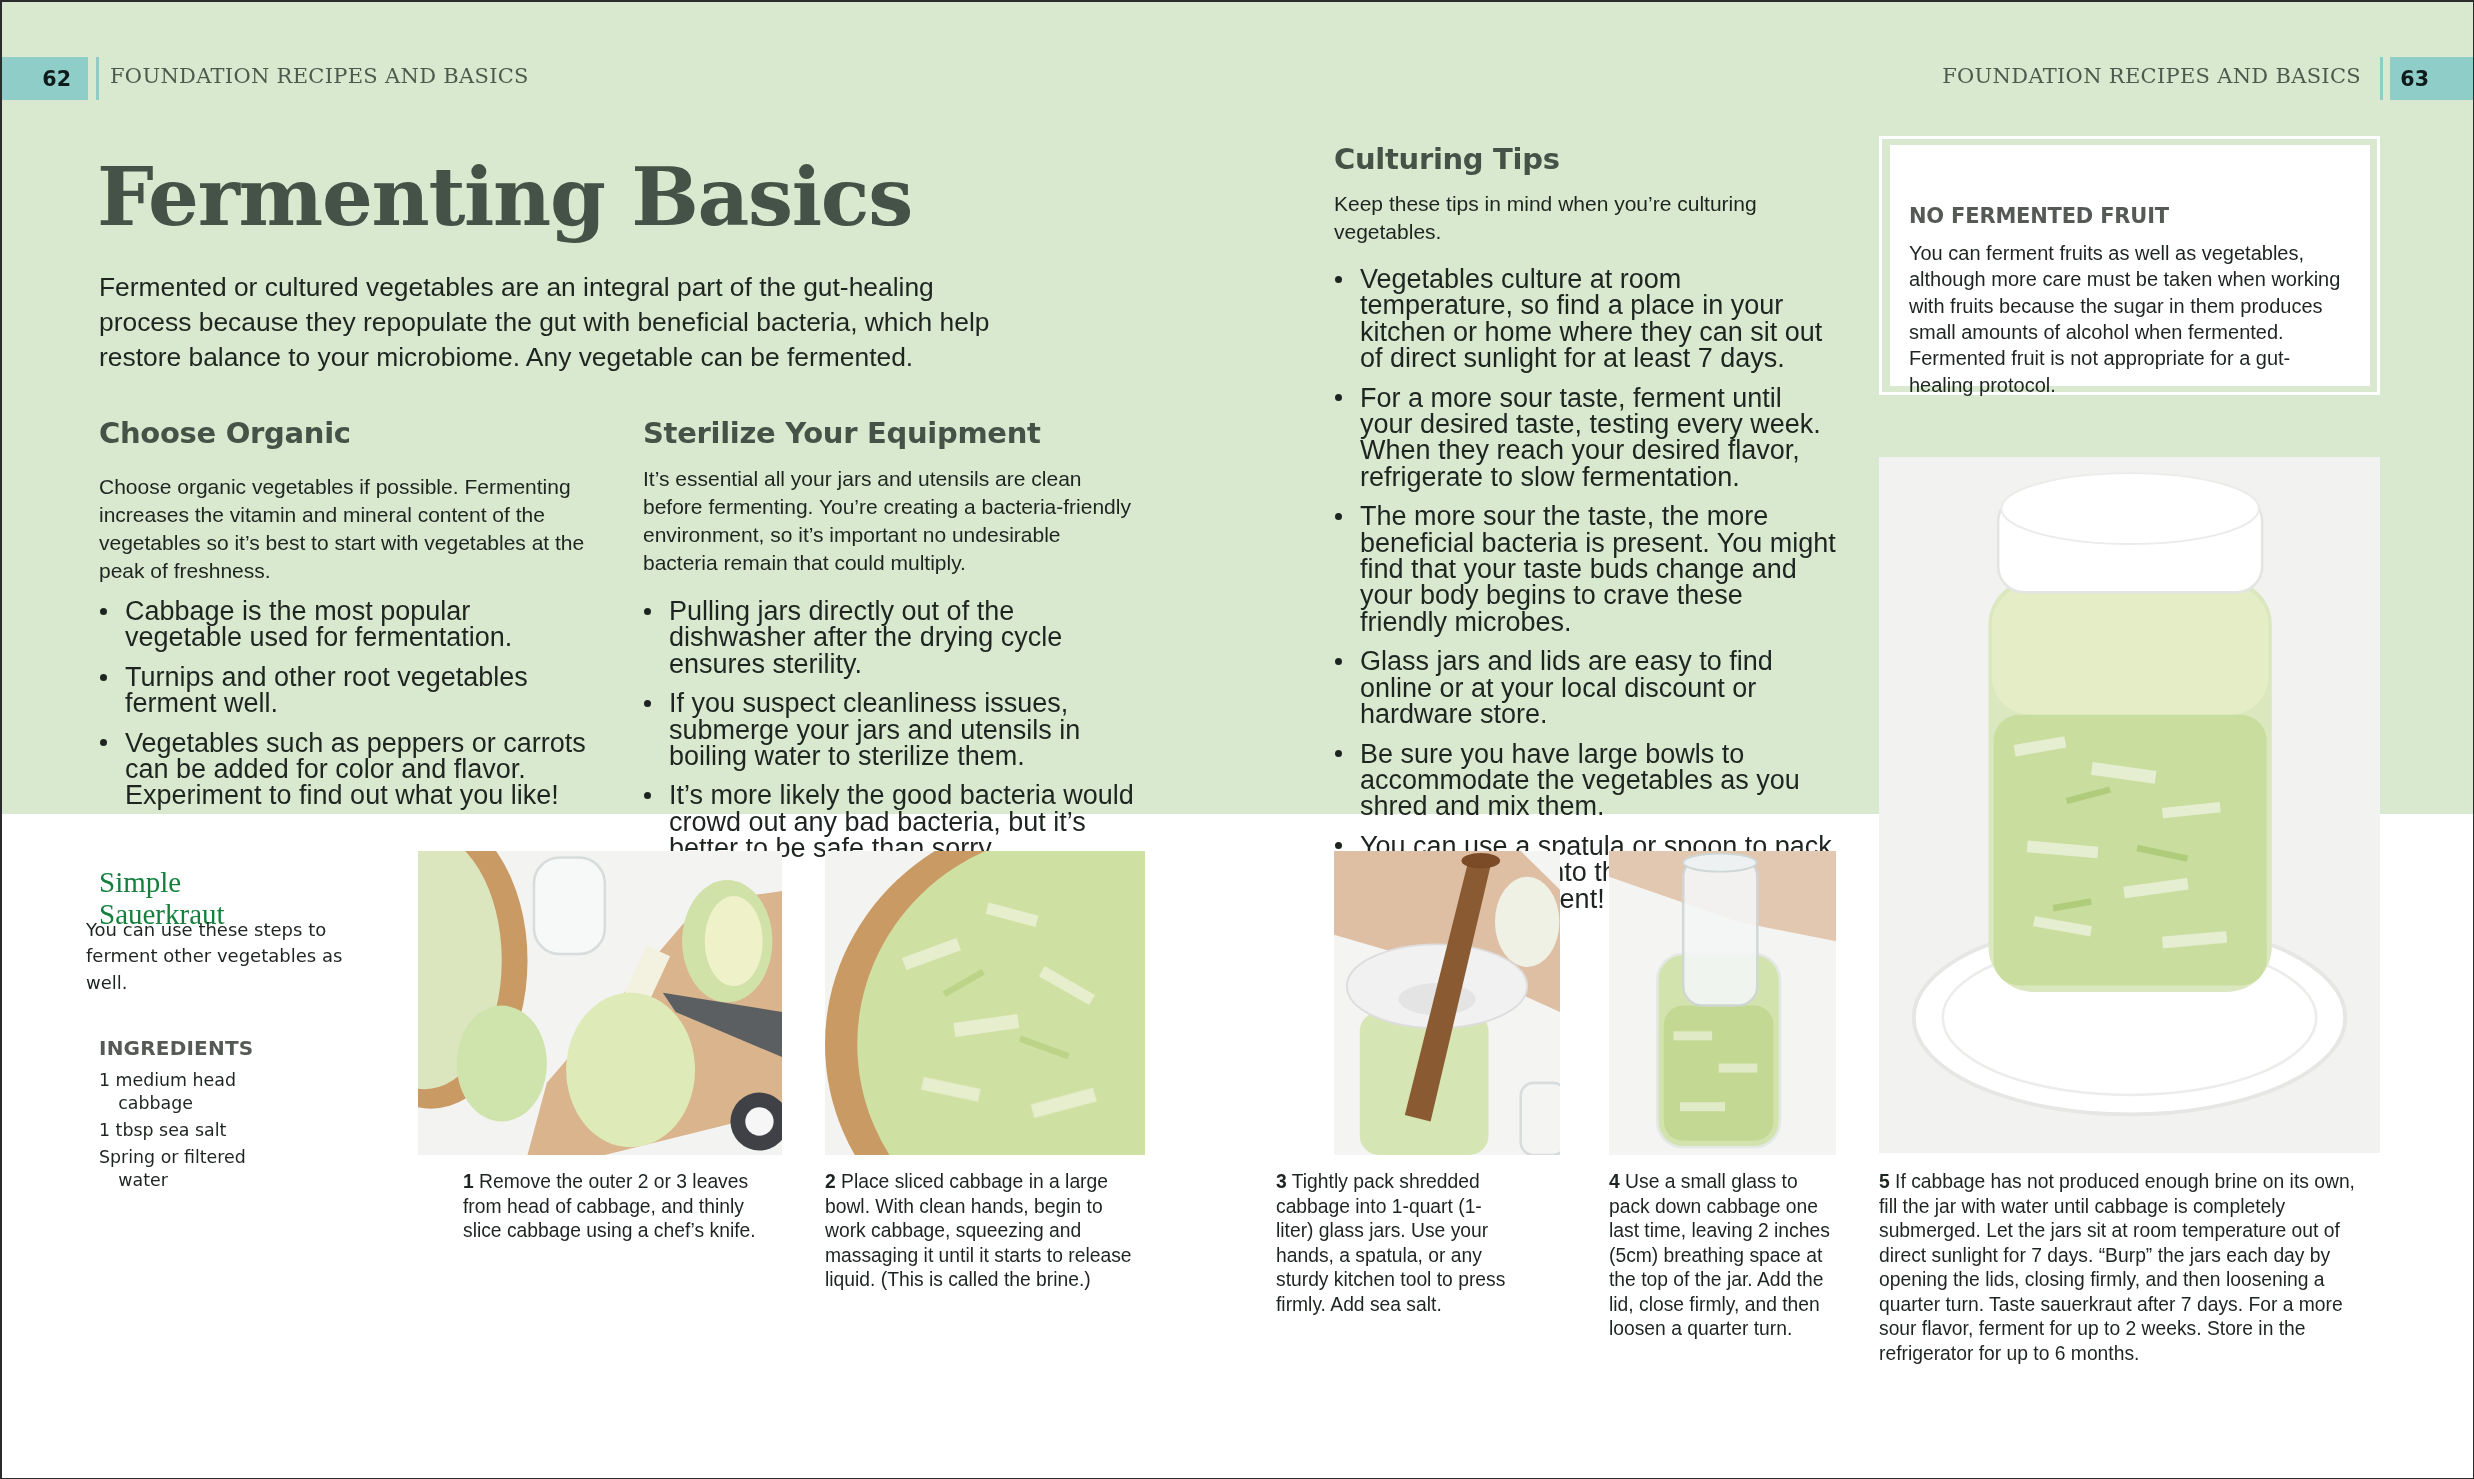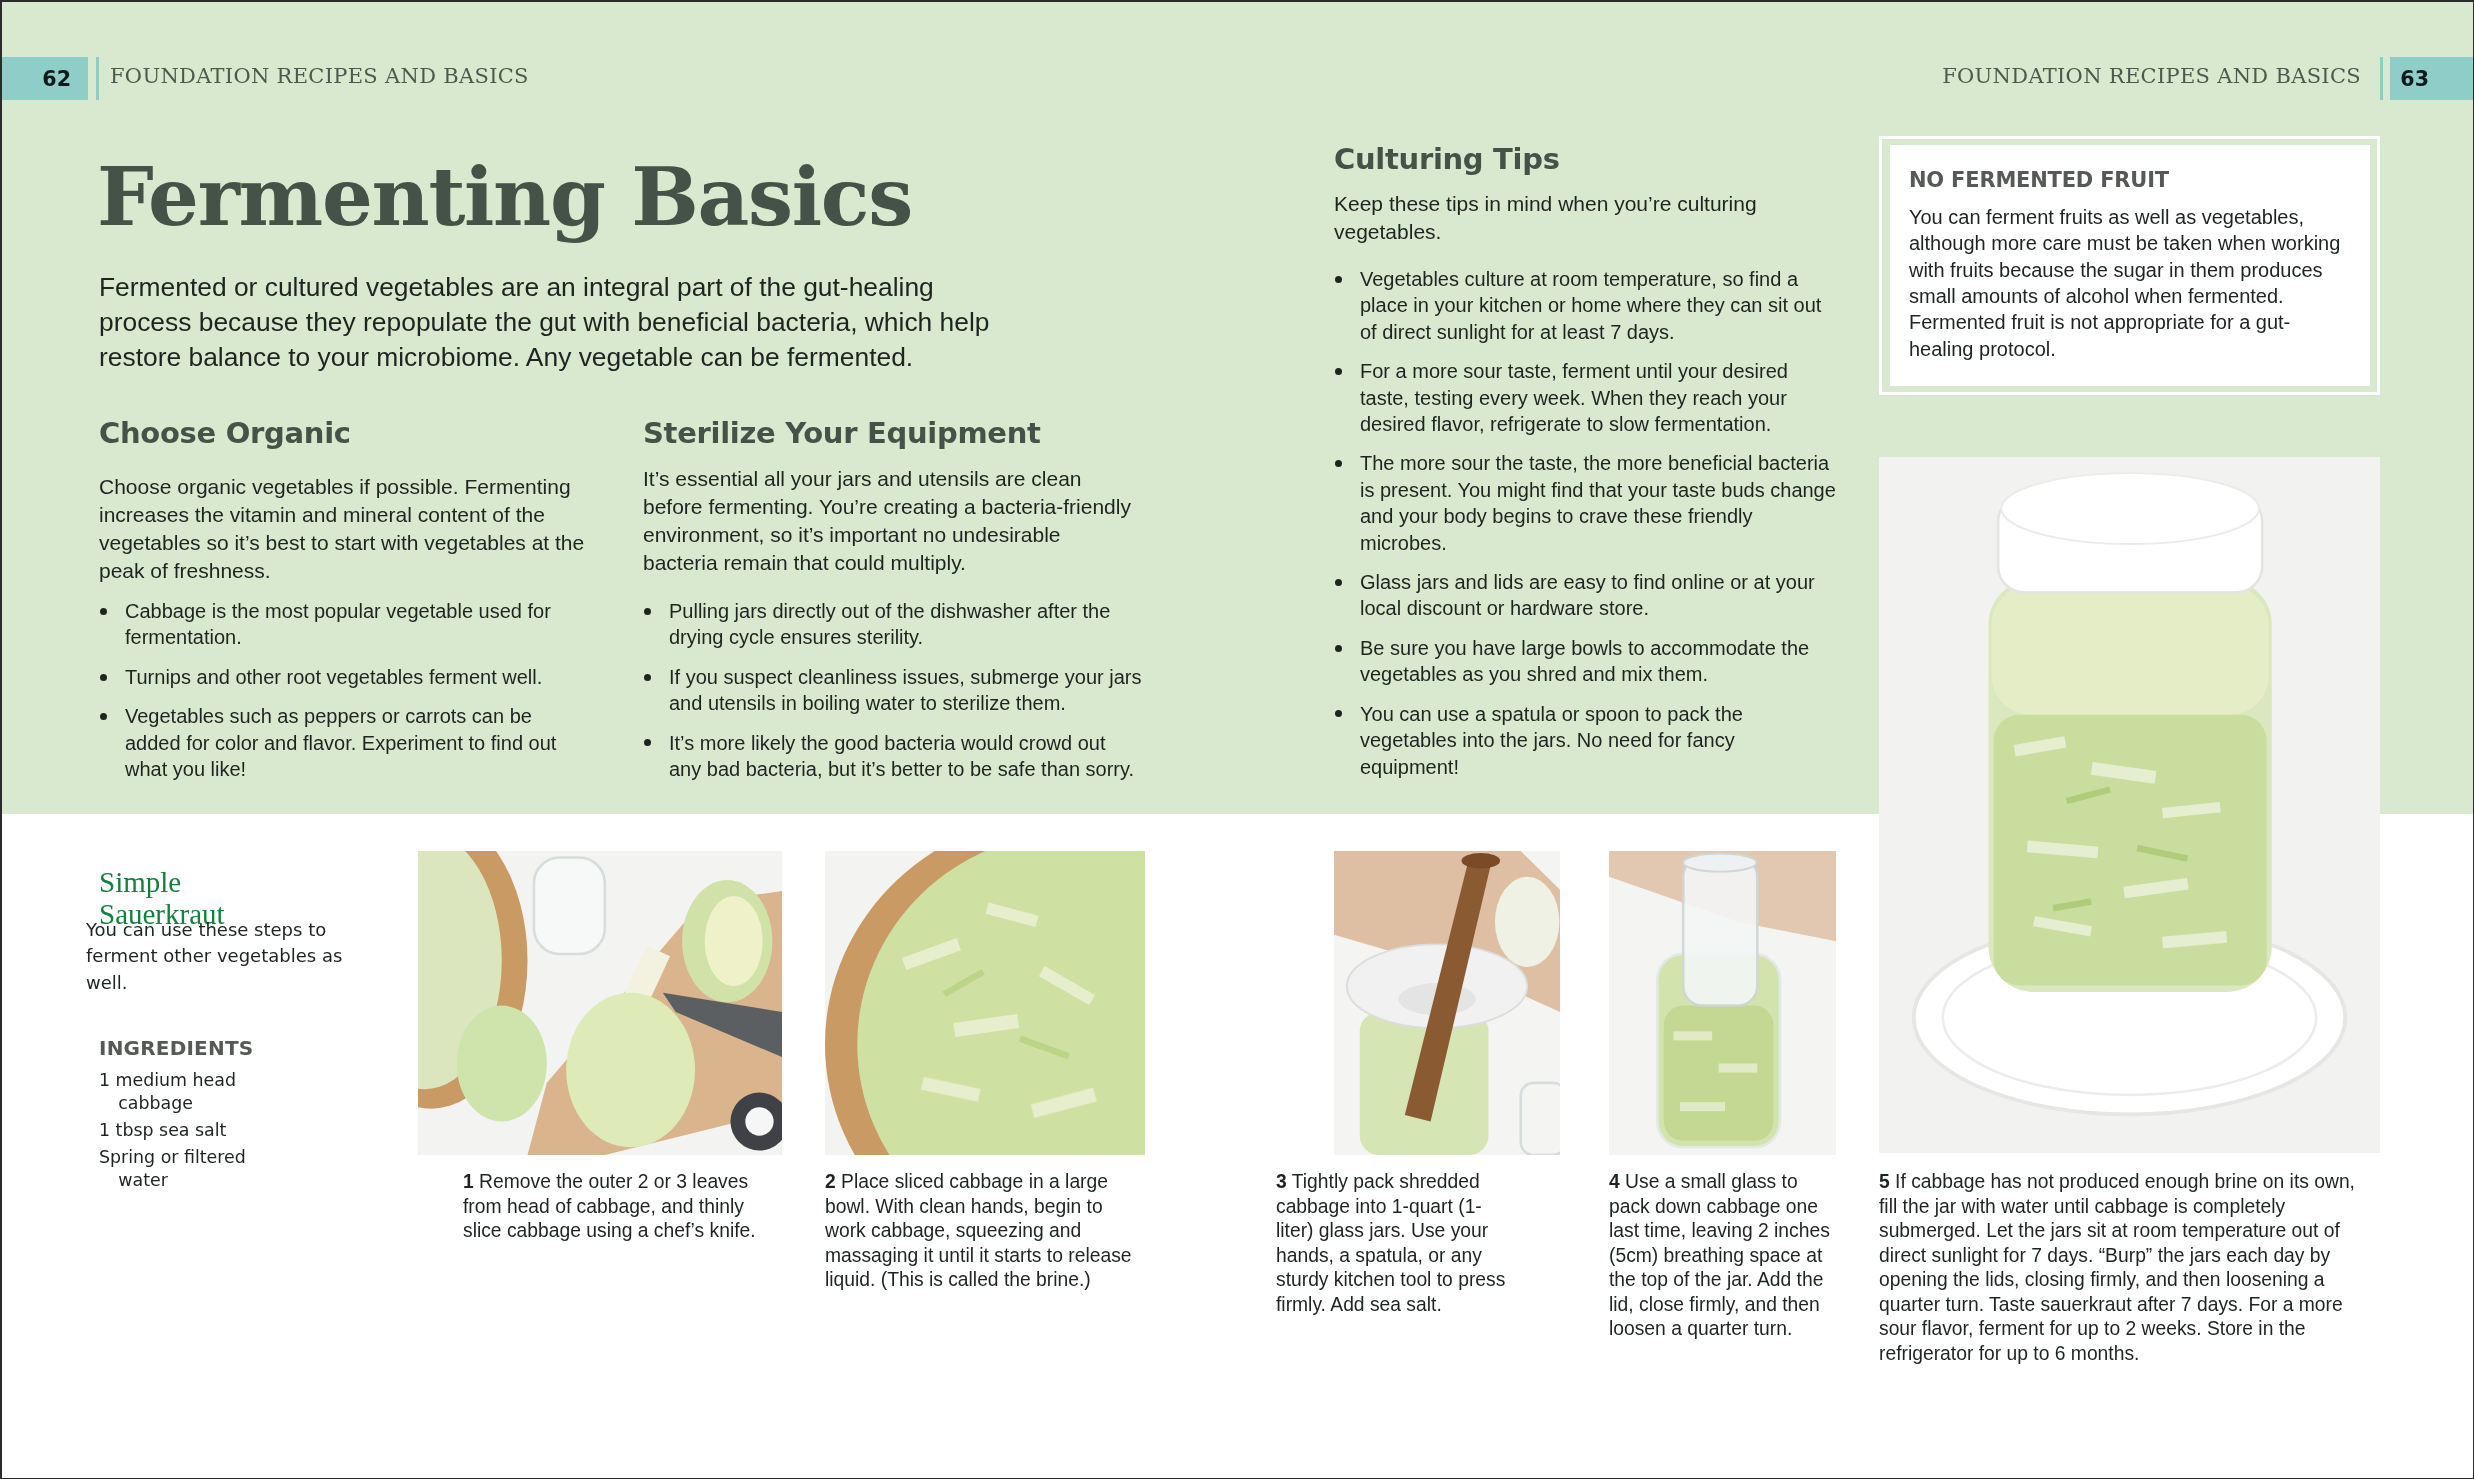--- a/index.html
+++ b/index.html
@@ -14,28 +14,28 @@
   .pgnum.left { left: 0; width: 86px; justify-content: flex-end; padding-right: 17px; }
   .pgnum.right { left: 2388px; width: 90px; justify-content: flex-start; padding-left: 10.3px; }
   .hdr-div { position: absolute; top: 55px; width: 3.2px; height: 43px; background: #8fcdc8; }
   .hdr-text { position: absolute; top: 62px; font-family: "DejaVu Serif", serif; font-size: 21px; color: #4a5a4c; letter-spacing: 0.3px; white-space: nowrap; font-weight: 300; }
 
   .title { position: absolute; left: 95px; top: 148px; font-family: "DejaVu Serif", serif; font-size: 80px; color: #455247; letter-spacing: -1.3px; white-space: nowrap; }
   .intro { position: absolute; left: 97px; top: 268px; width: 915px; font-family: "Liberation Sans", sans-serif; font-size: 26.4px; line-height: 35px; color: #1e2420; }
 
   .h2 { position: absolute; font-family: "DejaVu Sans", sans-serif; font-weight: bold; font-size: 29px; color: #455247; white-space: nowrap; letter-spacing: -0.3px; }
   .body { position: absolute; font-family: "Liberation Sans", sans-serif; font-size: 21px; line-height: 28px; color: #1e2420; }
-  .bullets { position: absolute; list-style: none; font-family: "Liberation Sans", sans-serif; font-size: 20px; line-height: 26.4px; color: #1e2420; }
+  .bullets { position: absolute; list-style: none; font-family: "Liberation Sans", sans-serif; font-size: 27px; line-height: 26.4px; color: #1e2420; }
   .bullets li { position: relative; padding-left: 26px; margin-bottom: 13px; }
   .bullets li .dot { position: absolute; left: 1.3px; top: 9.7px; width: 7px; height: 7px; border-radius: 50%; background: #1e2420; }
 
   
   .box-outer { position: absolute; left: 1877px; top: 134px; width: 501px; height: 259px; border: 3.2px solid #ffffff; }
   .box-inner { position: absolute; left: 7.7px; top: 5.8px; right: 7px; bottom: 5.8px; background: #ffffff; padding: 23px 19.3px 13px 19.3px; }
-  .box-title { font-family: "DejaVu Sans", sans-serif; font-weight: bold; font-size: 21px; color: #555a56; letter-spacing: -0.2px; margin-bottom: 9px; }
+  .box-title { font-family: "DejaVu Sans", sans-serif; font-weight: bold; font-size: 21px; color: #555a56; letter-spacing: -0.2px; margin-bottom: 9px; margin-top: 36px; }
   .box-body { font-family: "Liberation Sans", sans-serif; font-size: 20px; line-height: 26.4px; color: #1e2420; margin-top: 12px; }
 
   
   .photo { position: absolute; overflow: hidden; }
   .photo svg { display: block; width: 100%; height: 100%; }
 
   
   .recipe-title { position: absolute; left: 97px; top: 864px; font-family: Liberation Serif, serif; font-size: 29px; line-height: 32px; color: #15803d; font-weight: 300; }
   .recipe-intro { position: absolute; left: 84px; top: 915px; width: 258px; font-family: "DejaVu Sans", sans-serif; font-size: 18px; line-height: 26.4px; color: #1e2420; }
   .ing-h { position: absolute; left: 97px; top: 1034px; font-family: "DejaVu Sans", sans-serif; font-weight: bold; font-size: 20px; color: #555a56; letter-spacing: 0.2px; }

